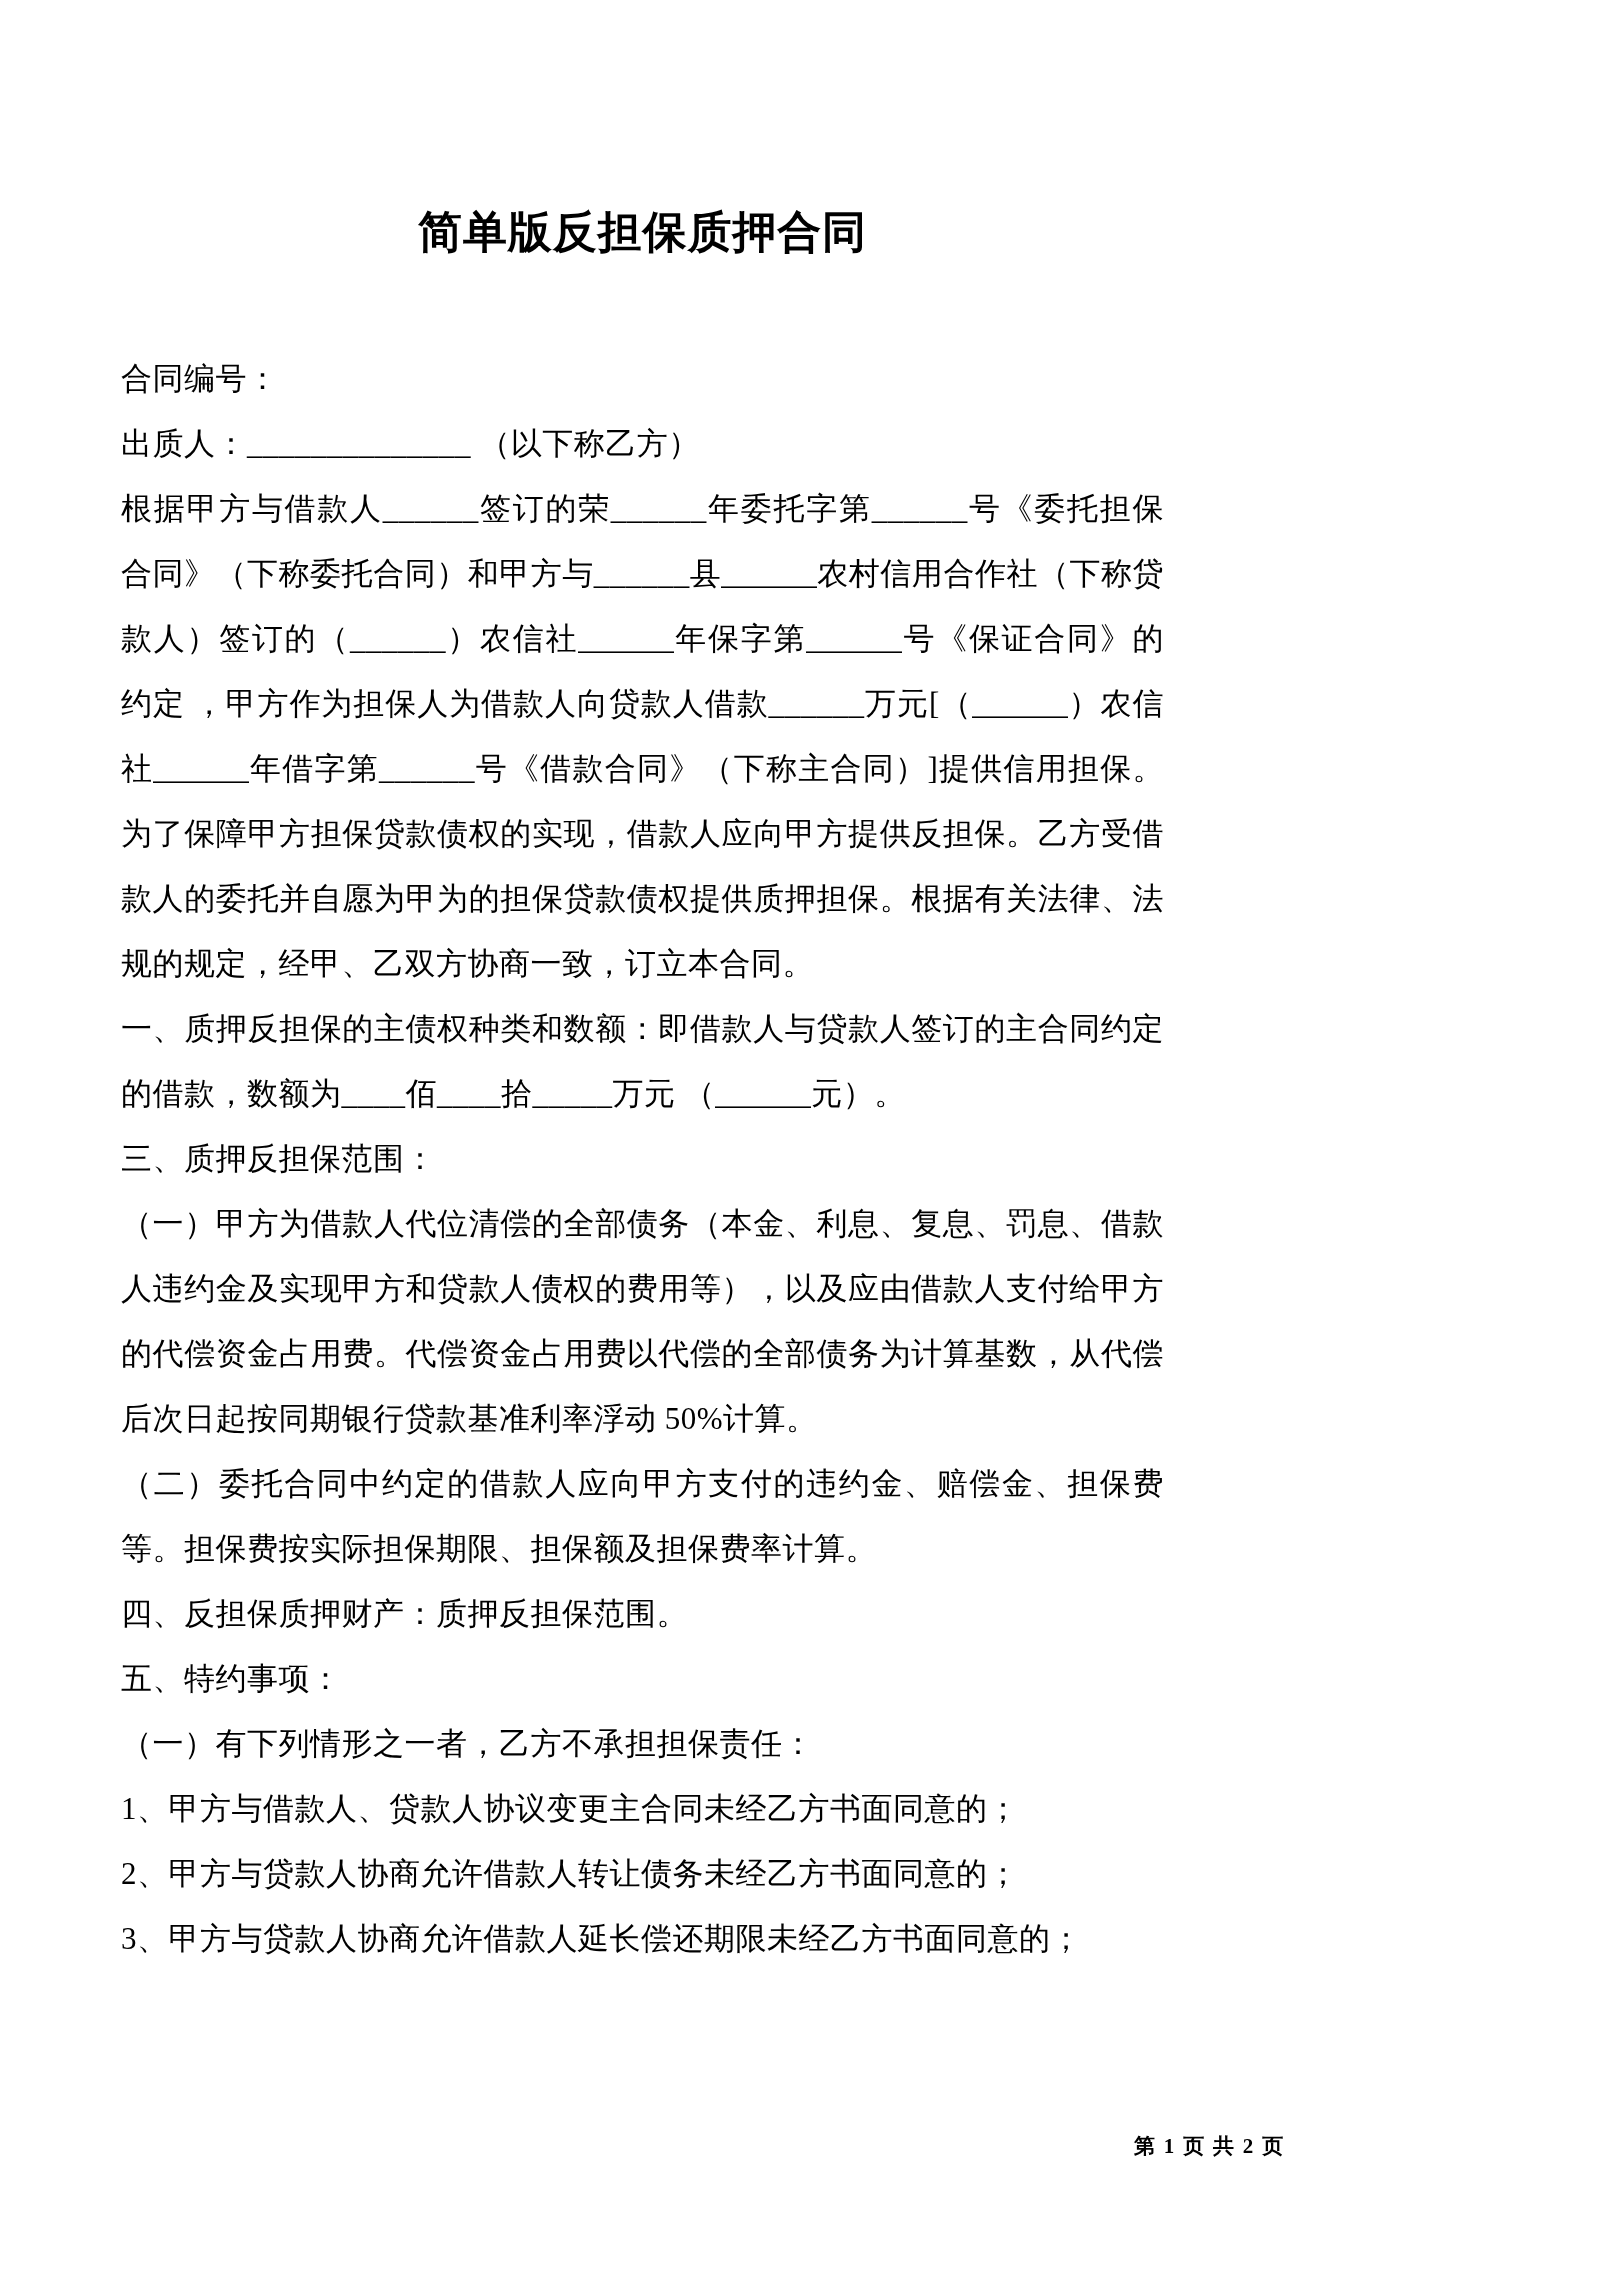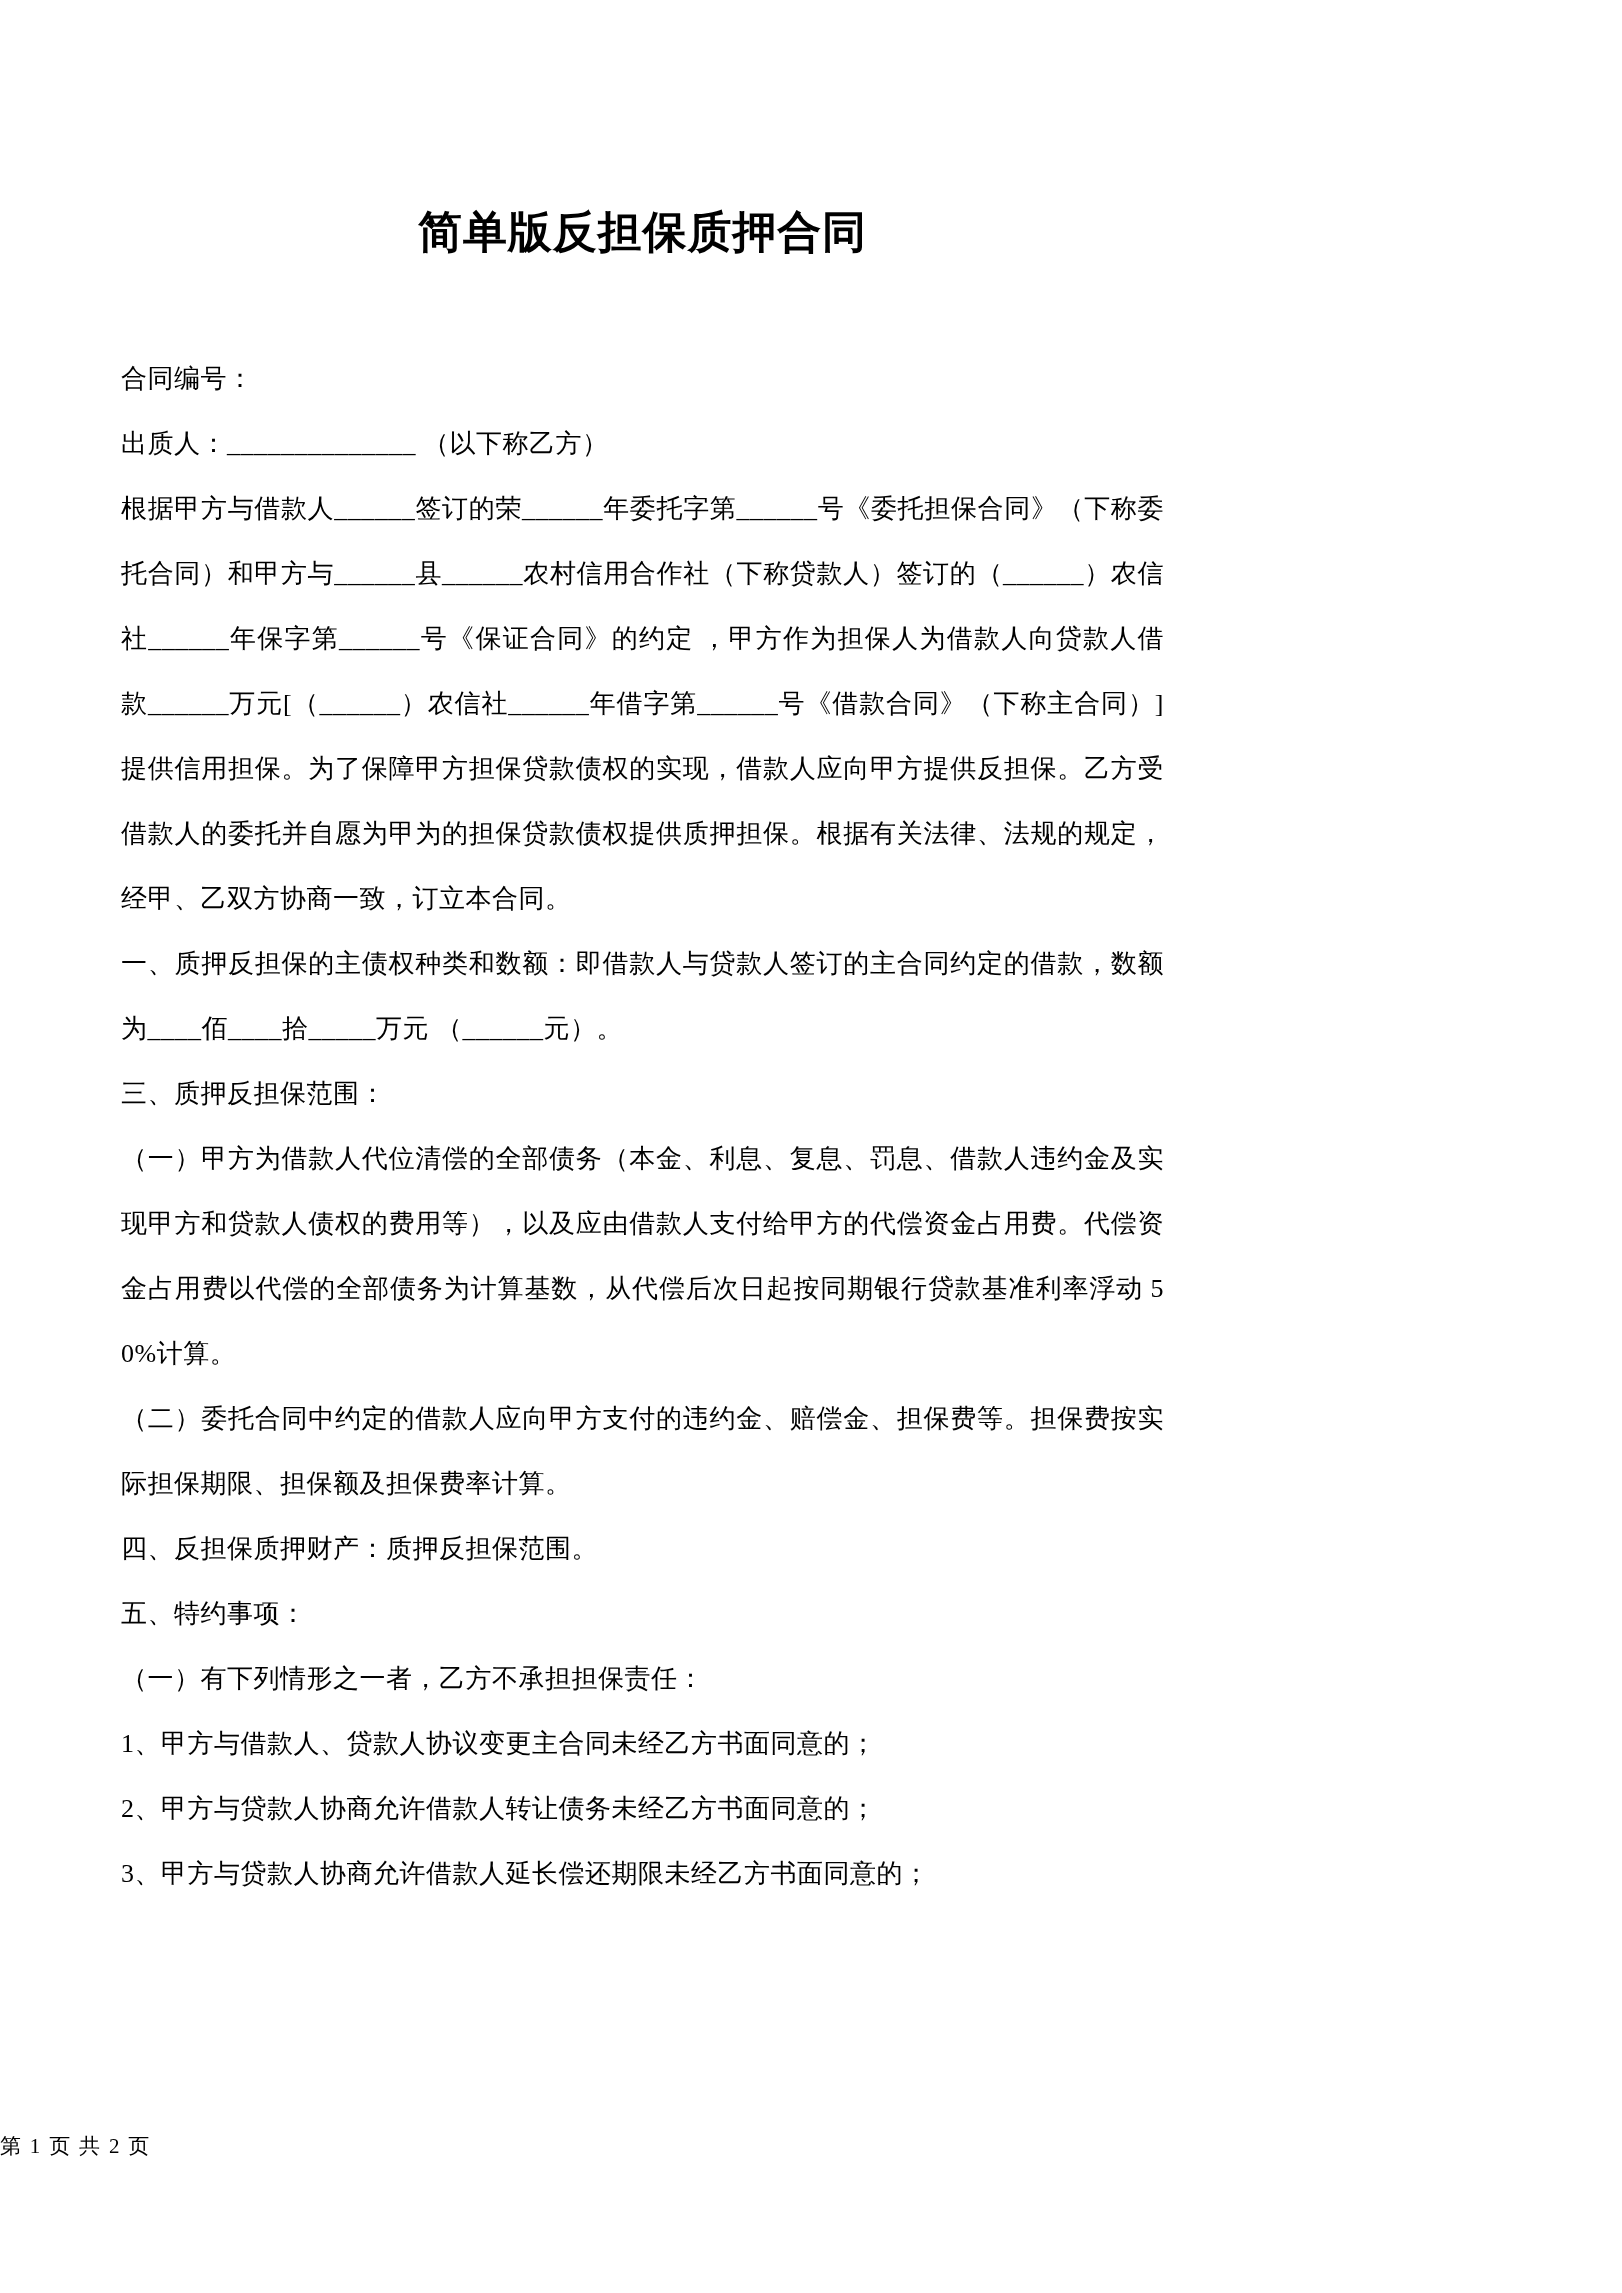--- a/index.html
+++ b/index.html
@@ -21,36 +21,37 @@
   .doc-title {
     margin: 0 0 86px 0;
     text-align: center;
     font-size: 44px;
     font-weight: bold;
     line-height: 55px;
     letter-spacing: 0.9px;
   }
   .doc-body p {
     margin: 0;
-    font-size: 26px;
+    font-size: 31px;
     line-height: 65px;
     text-align: justify;
     text-justify: inter-ideograph;
     word-break: break-all;
     letter-spacing: 0.5px;
   }
   .page-footer {
     position: absolute;
     left: 0;
     right: 0;
     top: 2132px;
-    text-align: left;
+    text-align: right;
     font-size: 21px;
     color: #000000;
     letter-spacing: 1.8px;
+    font-weight: bold;
   }
 </style>
 </head>
 <body>
 
 <div class="page">
 
   <h1 class="doc-title">简单版反担保质押合同</h1>
 
   <div class="doc-body">

